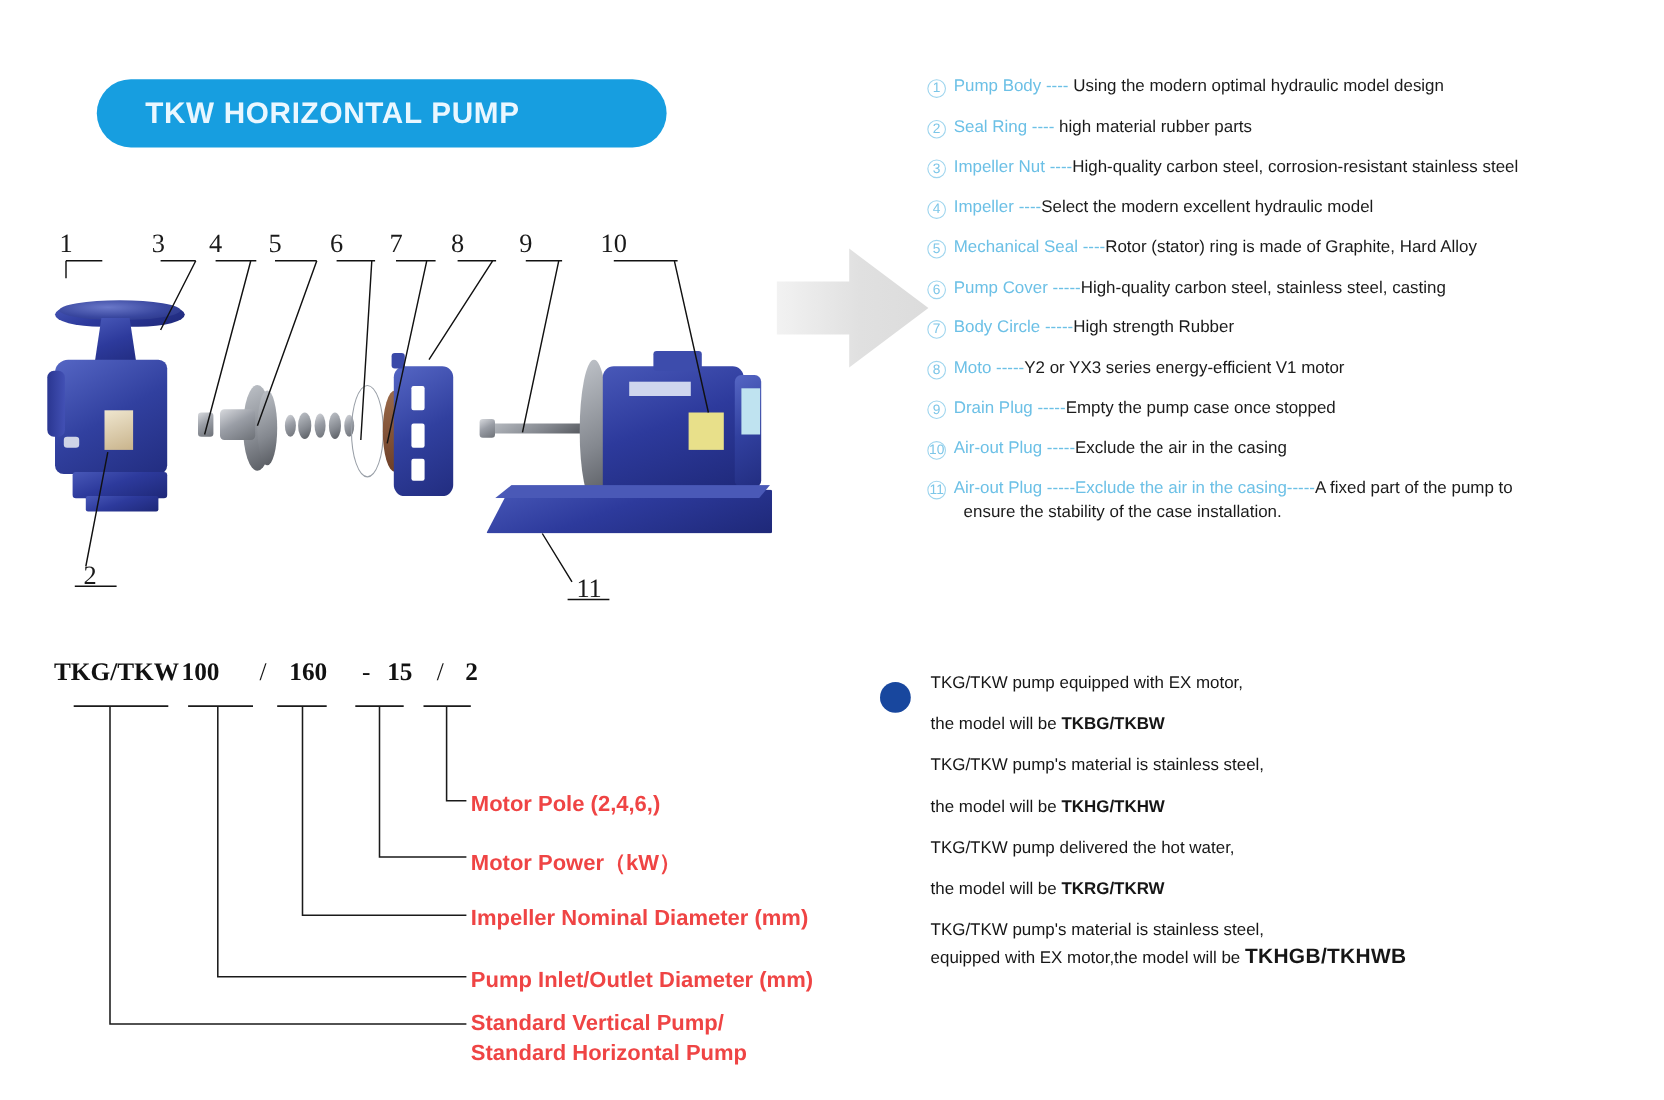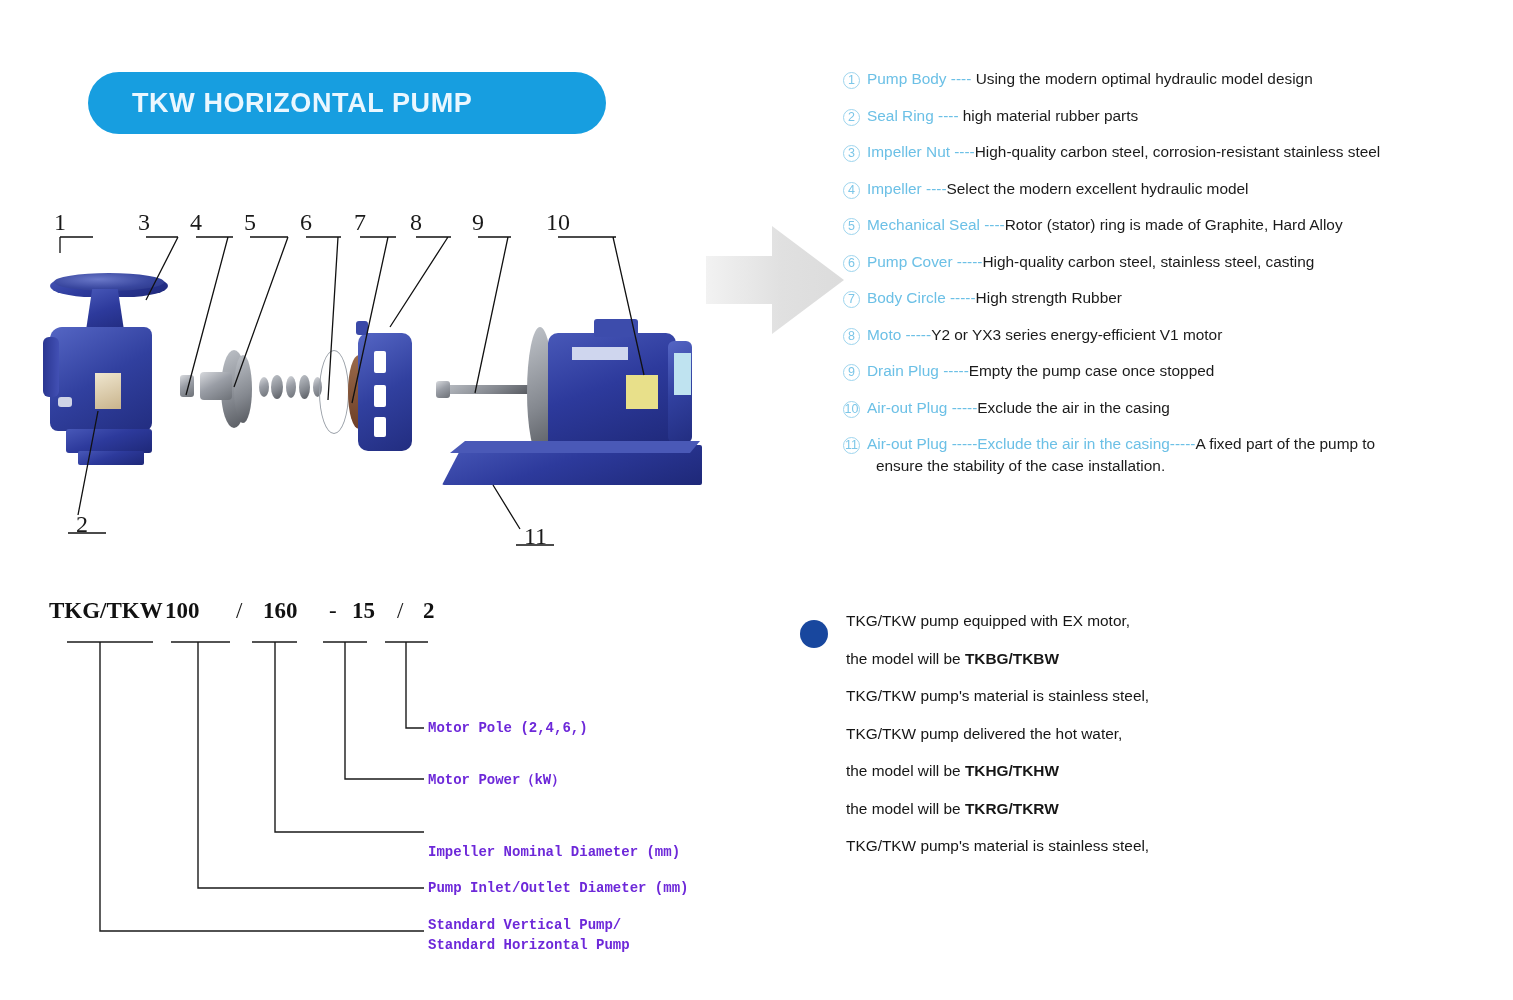--- a/index.html
+++ b/index.html
@@ -62,22 +62,22 @@
 
   
   .model{position:absolute;left:40px;top:598px;width:700px;height:360px;}
   .code-tok{
     position:absolute;font-family:"Liberation Serif", serif;
     font-size:23px;color:#111;font-weight:bold;white-space:nowrap;text-align:right;
   }
   .code-tok.thin{font-weight:normal;}
   svg.modelsvg{position:absolute;left:0;top:0;width:700px;height:360px;overflow:visible;}
   .mlabel{
-    position:absolute;font-family:Liberation Mono, monospace;
-    font-size:14px;color:#6d28d9;font-weight:bold;white-space:nowrap;
+    position:absolute;font-family:Liberation Sans, sans-serif;
+    font-size:20px;color:#ef4444;font-weight:bold;white-space:nowrap;
   }
   .mlabel.two{line-height:1.42;}
 
   
   .notes{position:absolute;left:800px;top:612px;width:640px;}
   .note-dot{
     position:absolute;left:0;top:8px;width:28px;height:28px;border-radius:50%;
     background:#18479e;
   }
   .note-lines{margin-left:46px;}
@@ -300,21 +300,21 @@
         <path d="M235,44 L235,234 L384,234"></path>
 
         <path d="M158,44 L158,290 L384,290"></path>
 
         <path d="M60,44 L60,333 L384,333"></path>
       </g>
     </svg>
 
     <div class="mlabel" style="left:388px;top:122px;">Motor Pole (2,4,6,)</div>
     <div class="mlabel" style="left:388px;top:173px;">Motor Power（kW）</div>
-    <div class="mlabel" style="left:388px;top:226px;margin-top:20px;">Impeller Nominal Diameter (mm)</div>
+    <div class="mlabel" style="left:388px;top:226px;">Impeller Nominal Diameter (mm)</div>
     <div class="mlabel" style="left:388px;top:282px;">Pump Inlet/Outlet Diameter (mm)</div>
     <div class="mlabel two" style="left:388px;top:318px;">
       <div>Standard Vertical Pump/</div>
       <div>Standard  Horizontal Pump</div>
     </div>
   </div>
 
   <div class="notes">
     <div class="note-dot"></div>
     <div class="note-lines">
@@ -325,32 +325,35 @@
 
       <div class="note-line">
         <span>the model will be </span><span class="nb">TKBG/TKBW</span>
       </div>
 
       <div class="note-line">
         <span>TKG</span><span>/</span><span>TKW pump's material is stainless steel,</span>
       </div>
 
       <div class="note-line">
+        <span>the model will be </span><span class="nb">TKHG/TKHW</span>
+      </div>
+
+      <div class="note-line">
         <span>TKG</span><span>/</span><span>TKW pump delivered the hot water,</span>
-      </div>
-
-      <div class="note-line">
-        <span>the model will be </span><span class="nb">TKHG/TKHW</span>
       </div>
 
       <div class="note-line">
         <span>the model will be </span><span class="nb">TKRG/TKRW</span>
       </div>
 
       <div class="note-line tight">
         <span>TKG</span><span>/</span><span>TKW pump's material is stainless steel,</span>
       </div>
 
+      <div class="note-line">
+        <span>equipped with EX motor,the model will be </span><span class="note-big">TKHGB/TKHWB</span>
+      </div>
 
     </div>
   </div>
 
 </div>
 
 </body></html>

